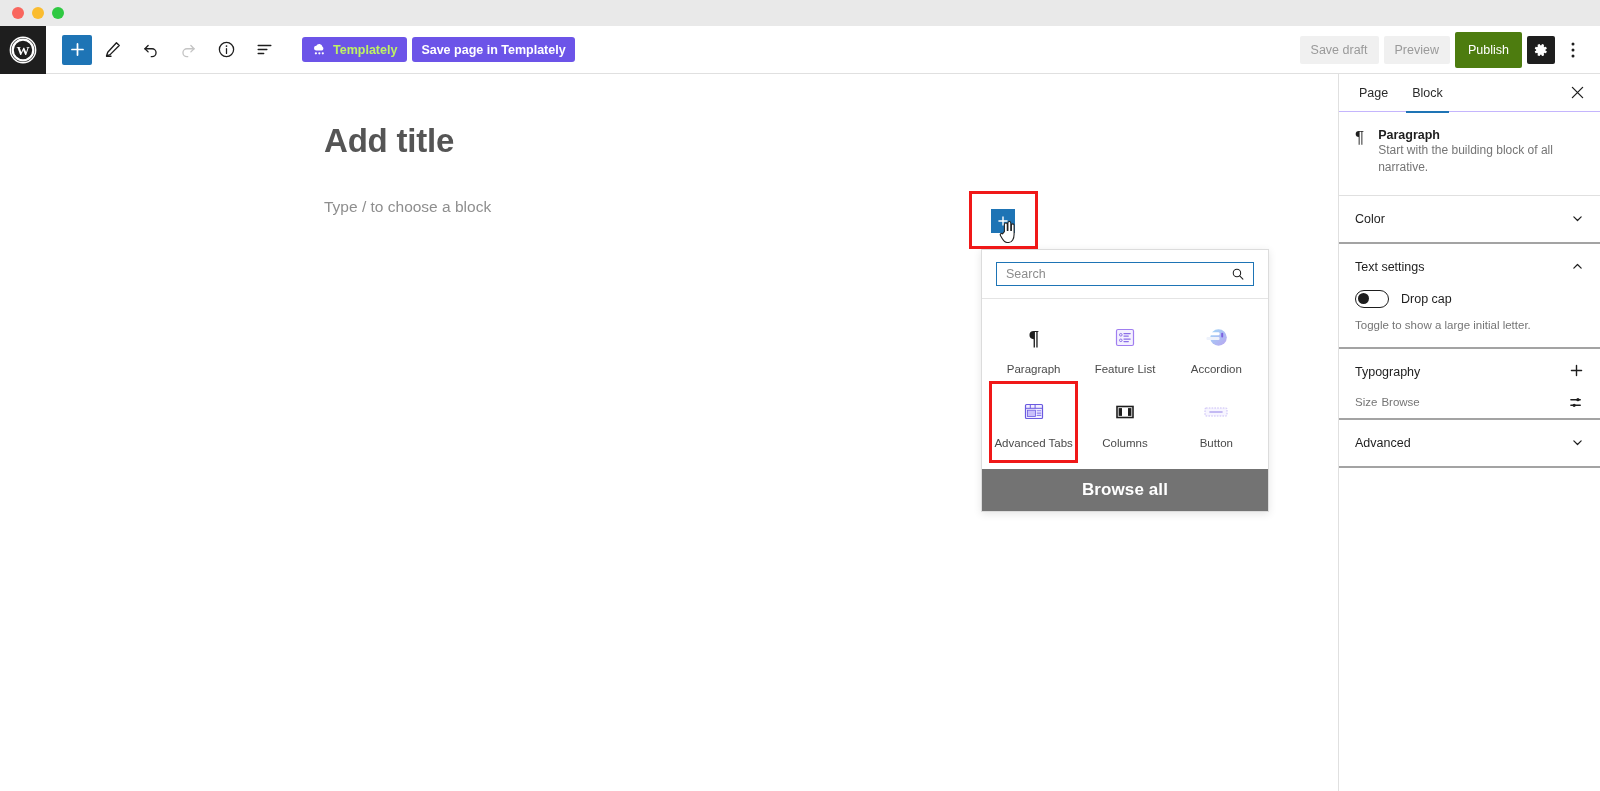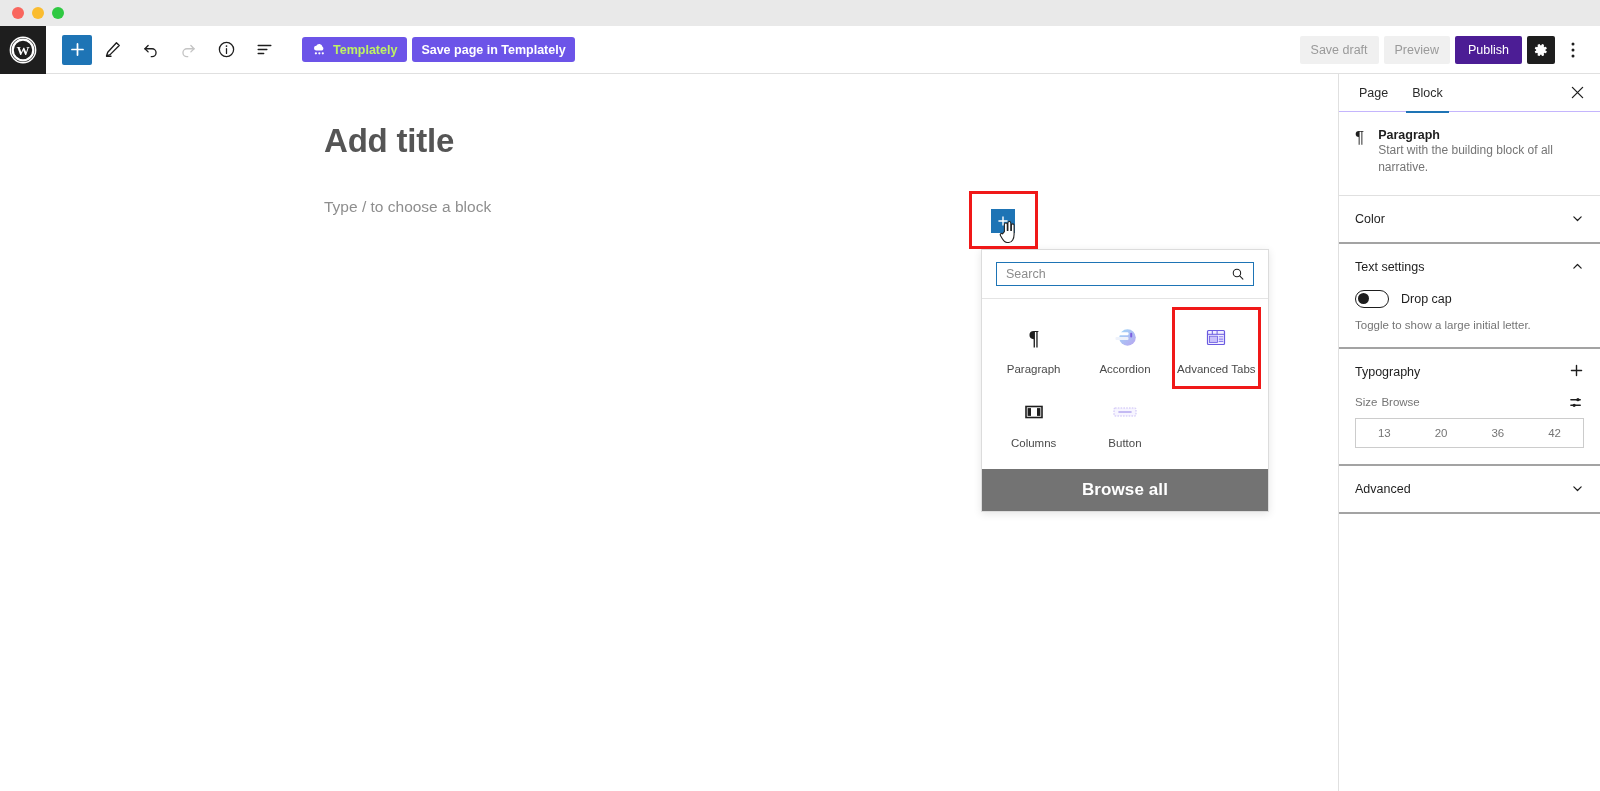--- a/index.html
+++ b/index.html
@@ -82,23 +82,23 @@
     display: flex; align-items: center; gap: 5px;
     padding-right: 14px;
   }
   .btn-ghost {
     background: #f0f0f0; border: none; border-radius: 2px;
     color: #9a9a9a; font-size: 12.5px;
     height: 28px; padding: 0 11px; cursor: pointer;
     font-family: "Liberation Sans", sans-serif;
   }
   .btn-publish {
-    background: #4c1d95; border: none; border-radius: 2px;
+    background: #4d7c0f; border: none; border-radius: 2px;
     color: #fff; font-size: 12.5px; font-weight: 400;
-    height: 28px; padding: 0 13px; cursor: pointer;
+    height: 36px; padding: 0 13px; cursor: pointer;
     font-family: "Liberation Sans", sans-serif;
   }
   .btn-gear {
     background: #1e1e1e; border: none; border-radius: 2px;
     width: 28px; height: 28px; cursor: pointer;
     display: flex; align-items: center; justify-content: center;
   }
   .btn-more {
     background: transparent; border: none; cursor: pointer;
     width: 26px; height: 28px;
@@ -473,20 +473,32 @@
 
           <div class="block-item">
             <span class="bi-icon">
               <svg width="22" height="24" viewBox="0 0 22 24">
                 <text x="11" y="19" font-size="20" font-weight="bold" fill="#1e1e1e" text-anchor="middle" font-family="'Liberation Serif', serif">¶</text>
               </svg>
             </span>
             <span class="bi-label">Paragraph</span>
           </div>
 
+          <div class="block-item">
+            <span class="bi-icon">
+              <svg width="24" height="22" viewBox="0 0 24 22">
+                <rect x="3.5" y="2.5" width="17" height="16" rx="1.5" fill="#f4f1ff" stroke="#a07ef0" stroke-width="1.2"></rect>
+                <circle cx="7.8" cy="7.8" r="1.3" fill="none" stroke="#8b6ee8" stroke-width="1"></circle>
+                <path d="M11 6.6h6.2M11 9.1h4.3" stroke="#8b6ee8" stroke-width="1.3" stroke-linecap="round"></path>
+                <circle cx="7.8" cy="13.3" r="1.3" fill="none" stroke="#8b6ee8" stroke-width="1"></circle>
+                <path d="M11 12.1h6.2M11 14.6h4.3" stroke="#8b6ee8" stroke-width="1.3" stroke-linecap="round"></path>
+              </svg>
+            </span>
+            <span class="bi-label">Feature List</span>
+          </div>
 
           <div class="block-item">
             <span class="bi-icon">
               <svg width="26" height="24" viewBox="0 0 26 24">
                 <defs>
                   <linearGradient id="accGrad" x1="0" y1="0" x2="1" y2="1">
                     <stop offset="0%" stop-color="#9fd8f7"></stop>
                     <stop offset="100%" stop-color="#b9a4f0"></stop>
                   </linearGradient>
                 </defs>
@@ -606,26 +618,20 @@
         </span>
         <span class="size-settings-ic">
           <svg width="15" height="15" viewBox="0 0 16 16">
             <path d="M2 5h10M2 11h10" stroke="#1e1e1e" stroke-width="1.5" stroke-linecap="round"></path>
             <circle cx="9.5" cy="5" r="1.7" fill="#1e1e1e"></circle>
             <circle cx="5.5" cy="11" r="1.7" fill="#1e1e1e"></circle>
           </svg>
         </span>
       </div>
 
-      <div class="size-buttons">
-        <button>13</button>
-        <button>20</button>
-        <button>36</button>
-        <button>42</button>
-      </div>
     </div>
 
     <div class="sb-section">
       <div class="sb-section-header">
         <span class="sh-title">Advanced</span>
         <span class="sh-chevron">
           <svg width="13" height="13" viewBox="0 0 16 16">
             <path d="M3.5 6l4.5 4.5L12.5 6" fill="none" stroke="#1e1e1e" stroke-width="1.5" stroke-linecap="round" stroke-linejoin="round"></path>
           </svg>
         </span>

